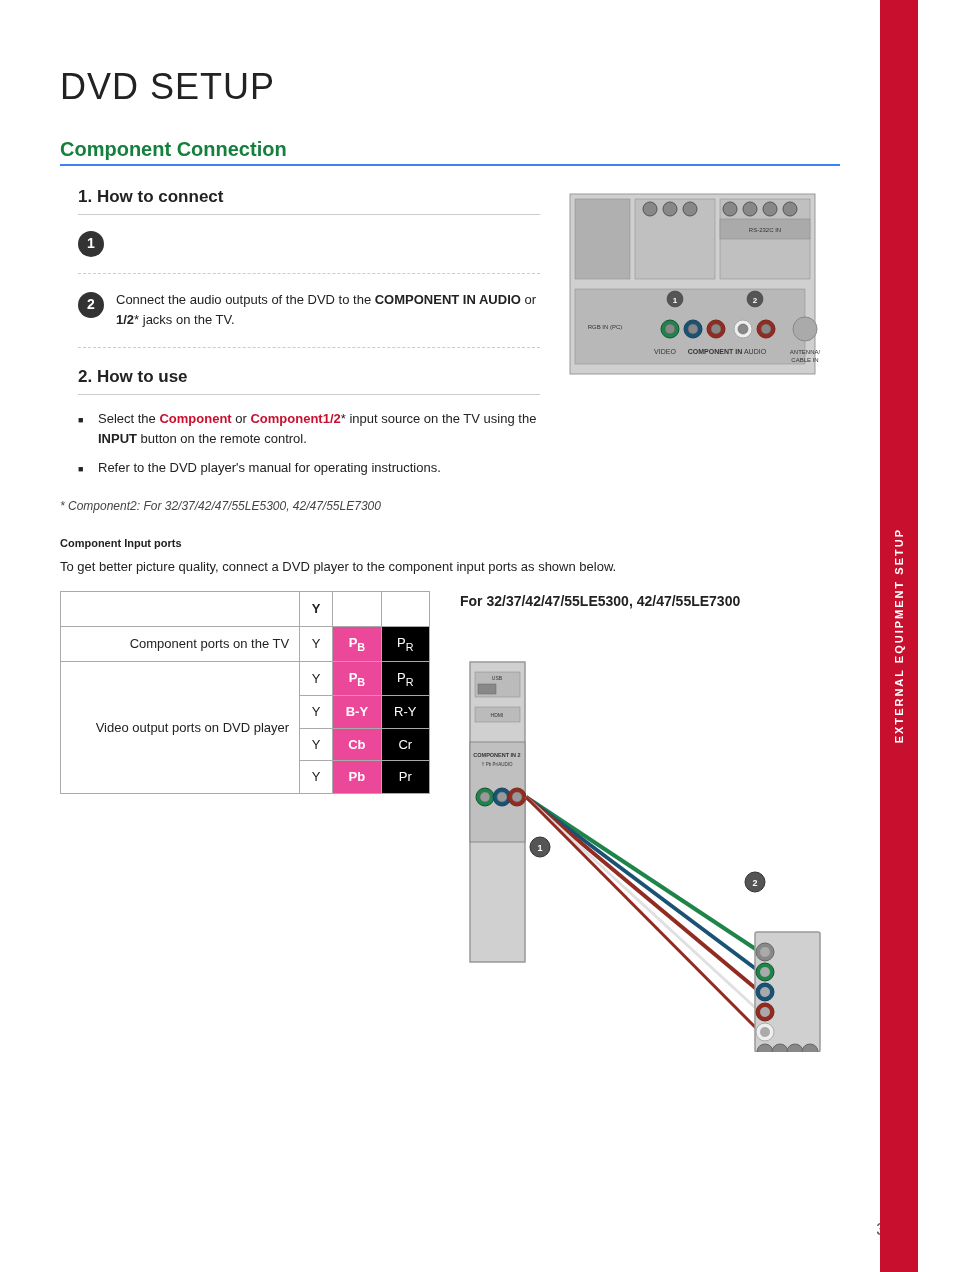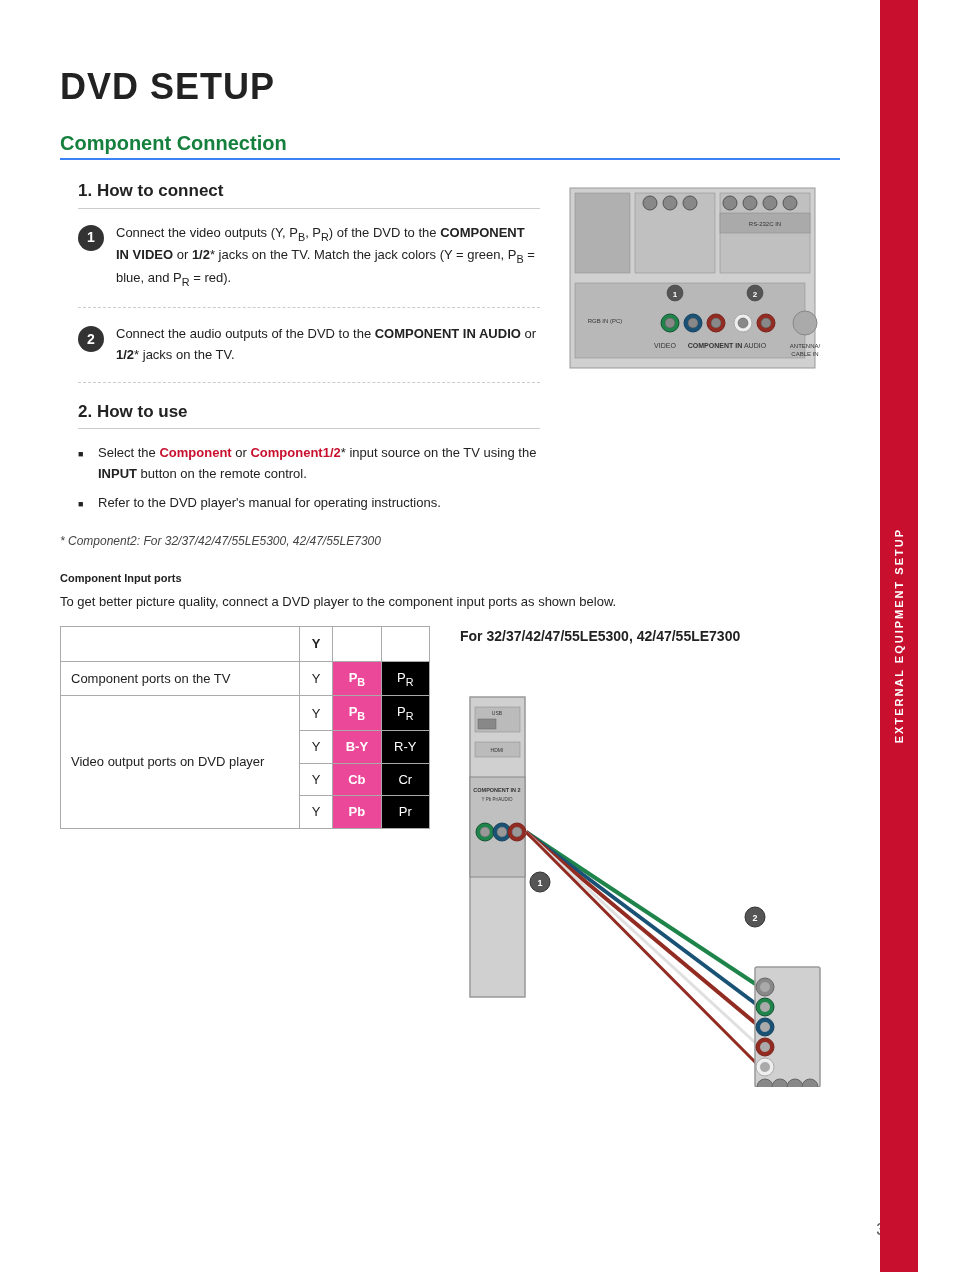--- a/index.html
+++ b/index.html
@@ -41,23 +41,23 @@
       font-weight: bold;
       letter-spacing: 2px;
       text-transform: uppercase;
       writing-mode: vertical-rl;
       transform: rotate(180deg);
       white-space: nowrap;
     }
 
     .page-title {
       font-size: 36px;
-      font-weight: 700;
+      font-weight: 400;
       color: #222;
-      margin-bottom: 14px;
+      margin-bottom: 20px;
       letter-spacing: 1px;
     }
 
     .section-title {
       font-size: 20px;
       color: #15803d;
       font-weight: bold;
       border-bottom: 2px solid #3b82f6;
       padding-bottom: 0;
       margin-bottom: 18px;
@@ -198,21 +198,21 @@
       font-size: 13px;
     }
 
     .ports-table td, .ports-table th {
       border: 1px solid #aaa;
       padding: 6px 10px;
       text-align: center;
     }
 
     .ports-table .row-header {
-      text-align: left;
+      text-align: right;
       background: #fff;
       font-weight: normal;
     }
 
     .pb-cell {
       background: #ec4899;
       color: #fff;
       font-weight: bold;
     }
 
@@ -272,23 +272,20 @@
     <h1 class="page-title">DVD SETUP</h1>
 
     <h2 class="section-title">Component Connection</h2>
 
     <div class="how-to-connect-area">
       <div class="instructions-col">
         <h3 class="subsection-title">1. How to connect</h3>
 
         <div class="step-block">
           <div class="step-number">1</div>
-          <div class="step-text">
-            Connect the video outputs (Y, P<sub>B</sub>, P<sub>R</sub>) of the DVD to the <span class="bold-text">COMPONENT IN VIDEO</span> or <span class="bold-text">1/2</span>* jacks on the TV. Match the jack colors (Y = green, P<sub>B</sub> = blue, and P<sub>R</sub> = red).
-          </div>
         </div>
 
         <div class="step-block">
           <div class="step-number">2</div>
           <div class="step-text">
             Connect the audio outputs of the DVD to the <span class="bold-text">COMPONENT IN AUDIO</span> or <span class="bold-text">1/2</span>* jacks on the TV.
           </div>
         </div>
 
         <h3 class="subsection-title">2. How to use</h3>

